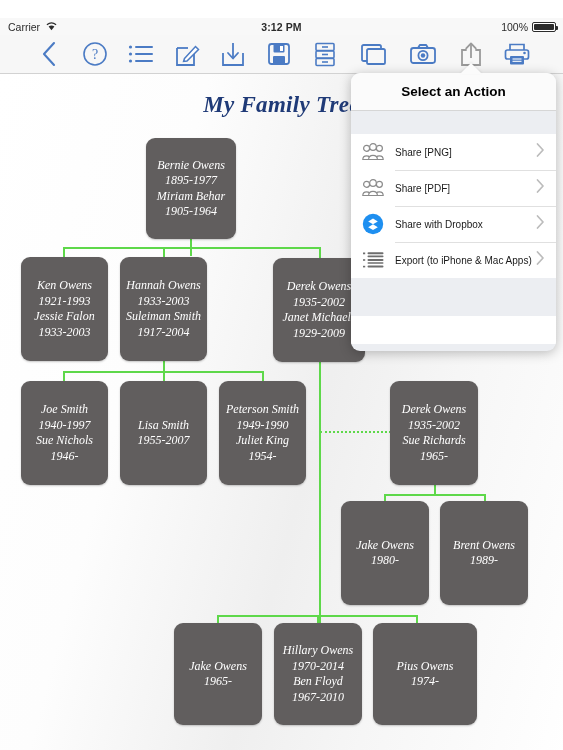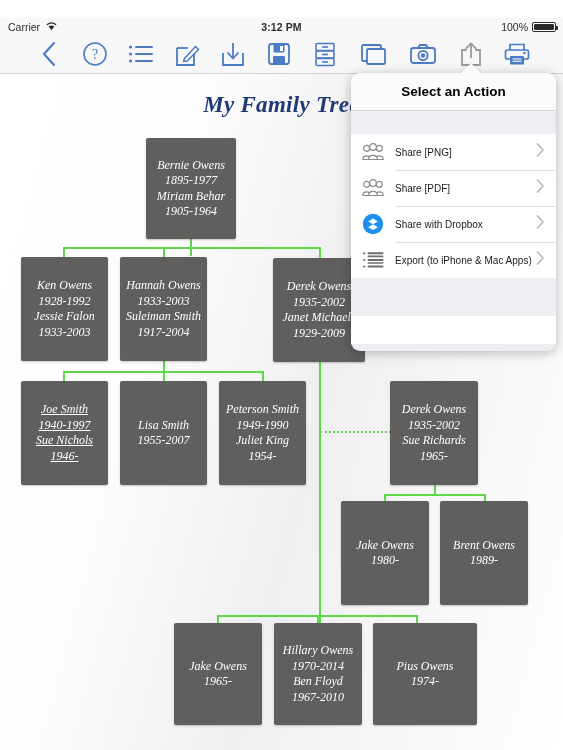--- a/index.html
+++ b/index.html
@@ -114,21 +114,21 @@
     font-style: italic;
     font-weight: bold;
     font-size: 23px;
     color: #1f3a77;
     letter-spacing: .3px;
   }
 
   .node {
     position: absolute;
     background: #615e5e;
-    border-radius: 2px;
+    border-radius: 9px;
     box-shadow: 0 1px 2px rgba(0,0,0,.22);
     color: #ffffff;
     font-family: "Liberation Serif", serif;
     font-style: italic;
     font-size: 12px;
     line-height: 15.5px;
     display: flex;
     align-items: center;
     justify-content: center;
     text-align: center;
@@ -400,42 +400,42 @@
           <div class="lines">
             <div>Bernie Owens</div>
             <div>1895-1977</div>
             <div>Miriam Behar</div>
             <div>1905-1964</div>
           </div>
         </div>
         <div class="node" style="left: 21px; top: 183px; width: 87px; height: 104px; background: rgb(97, 94, 94);">
           <div class="lines">
             <div>Ken Owens</div>
-            <div>1928-1992</div>
+            <div>1921-1993</div>
             <div>Jessie Falon</div>
             <div>1933-2003</div>
           </div>
         </div>
         <div class="node" style="left: 120px; top: 183px; width: 87px; height: 104px; background: rgb(97, 94, 94);">
           <div class="lines">
             <div>Hannah Owens</div>
             <div>1933-2003</div>
             <div>Suleiman Smith</div>
             <div>1917-2004</div>
           </div>
         </div>
         <div class="node" style="left: 273px; top: 184px; width: 92px; height: 104px; background: rgb(97, 94, 94);">
           <div class="lines">
             <div>Derek Owens</div>
             <div>1935-2002</div>
             <div>Janet Michaels</div>
             <div>1929-2009</div>
           </div>
         </div>
-        <div class="node" style="left: 21px; top: 307px; width: 87px; height: 104px; background: rgb(97, 94, 94); text-decoration: underline;">
+        <div class="node" style="left: 21px; top: 307px; width: 87px; height: 104px; background: rgb(97, 94, 94);">
           <div class="lines">
             <div>Joe Smith</div>
             <div>1940-1997</div>
             <div>Sue Nichols</div>
             <div>1946-</div>
           </div>
         </div>
         <div class="node" style="left: 120px; top: 307px; width: 87px; height: 104px; background: rgb(97, 94, 94);">
           <div class="lines">
             <div>Lisa Smith</div>

